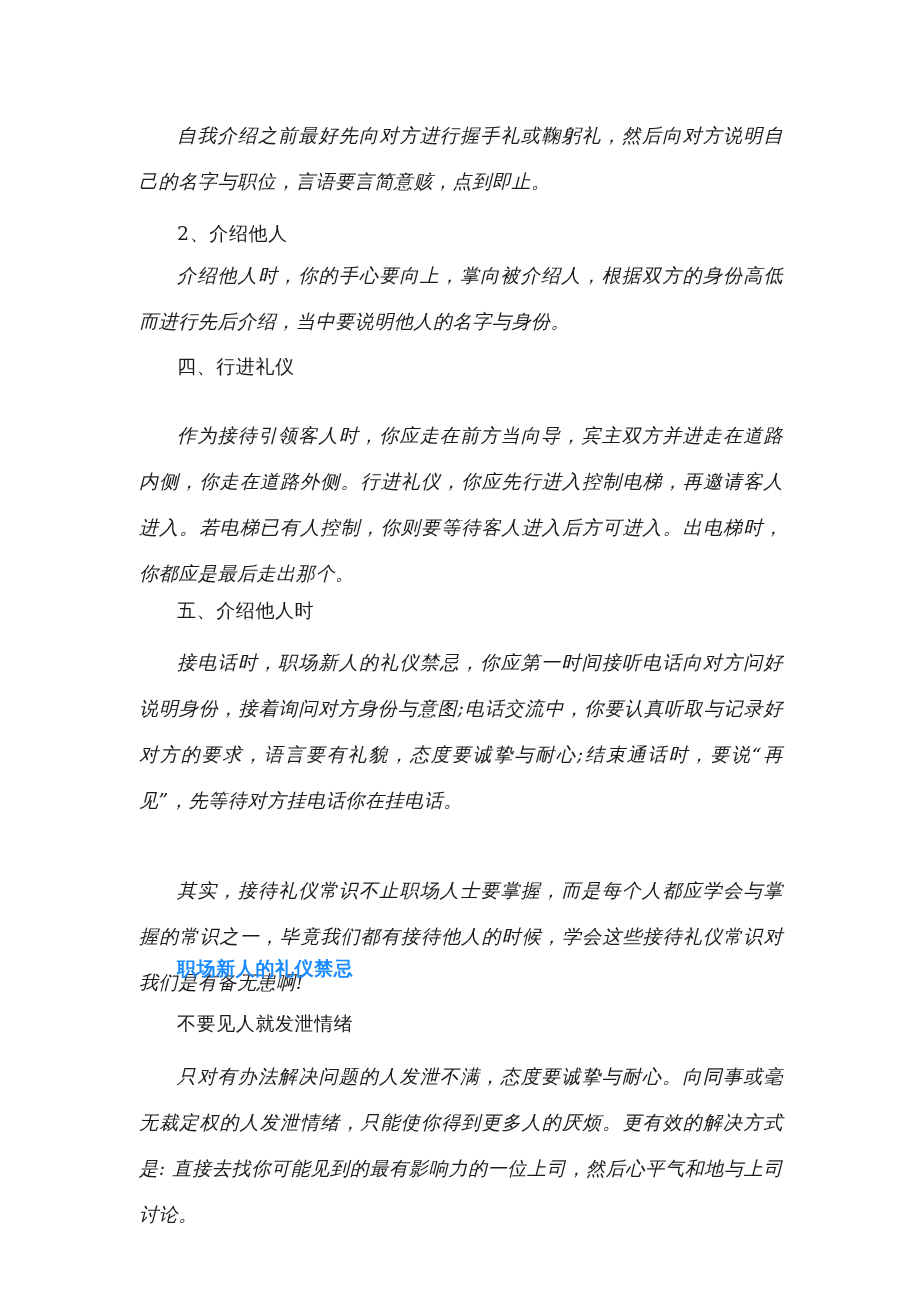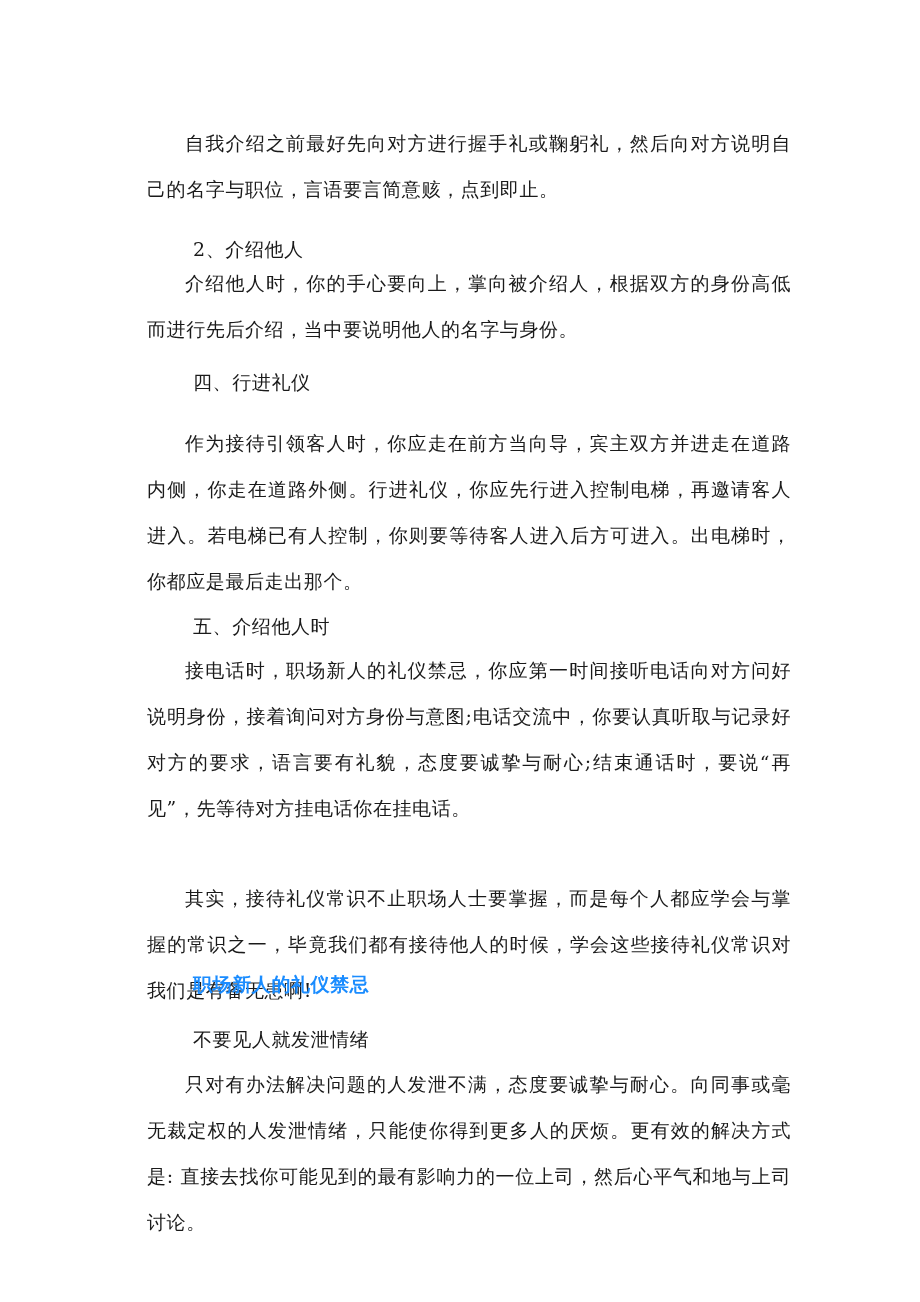--- a/index.html
+++ b/index.html
@@ -21,31 +21,32 @@
       top: 0;
       width: 644px;
     }
     .p {
       position: absolute;
       left: 0;
       width: 644px;
       font-size: 19px;
       line-height: 46px;
       letter-spacing: 0.6px;
-      margin: 8px;
+      margin: 0;
       text-indent: 38px;
       text-align: justify;
       white-space: normal;
+      font-style: italic;
     }
     .h {
       position: absolute;
       left: 38px;
       font-size: 19px;
       line-height: 24px;
-      margin: 16px;
+      margin: 0;
       letter-spacing: 0.6px;
     }
     .h.blue {
       color: #1a8cff;
       font-family: "DejaVu Sans", "Liberation Sans", sans-serif;
       font-weight: bold;
     }
   </style>
 </head>
 <body>

